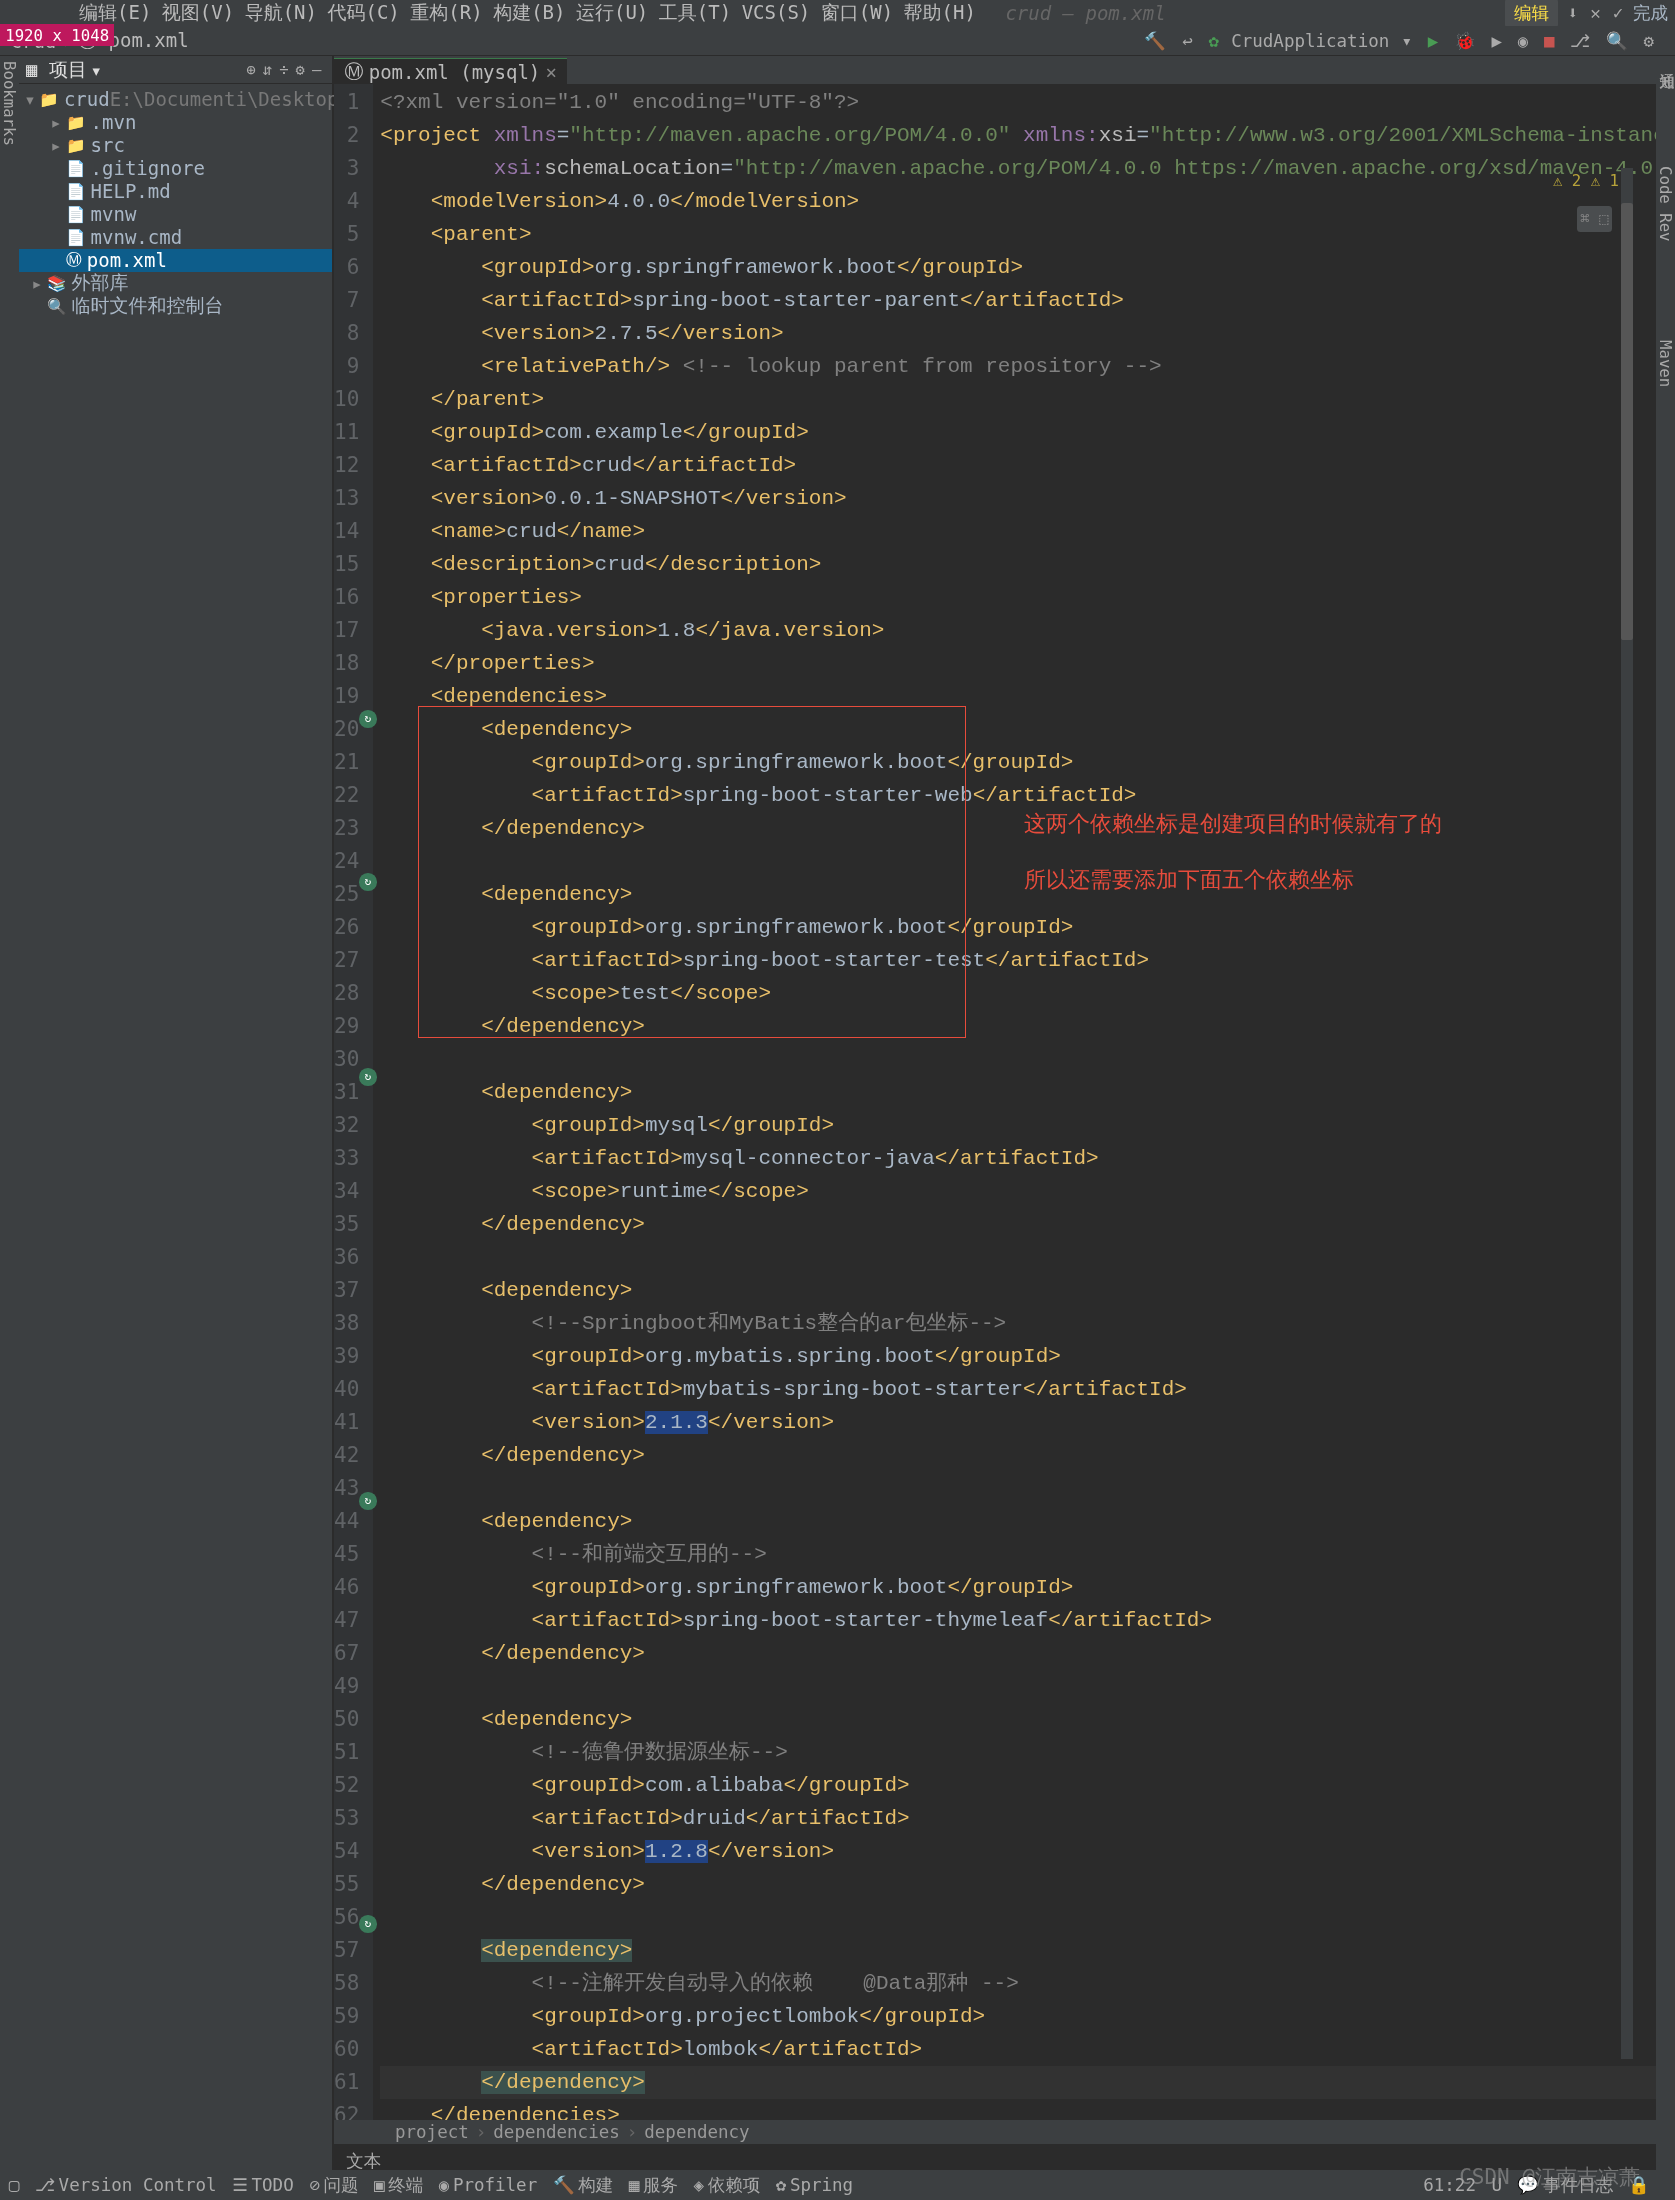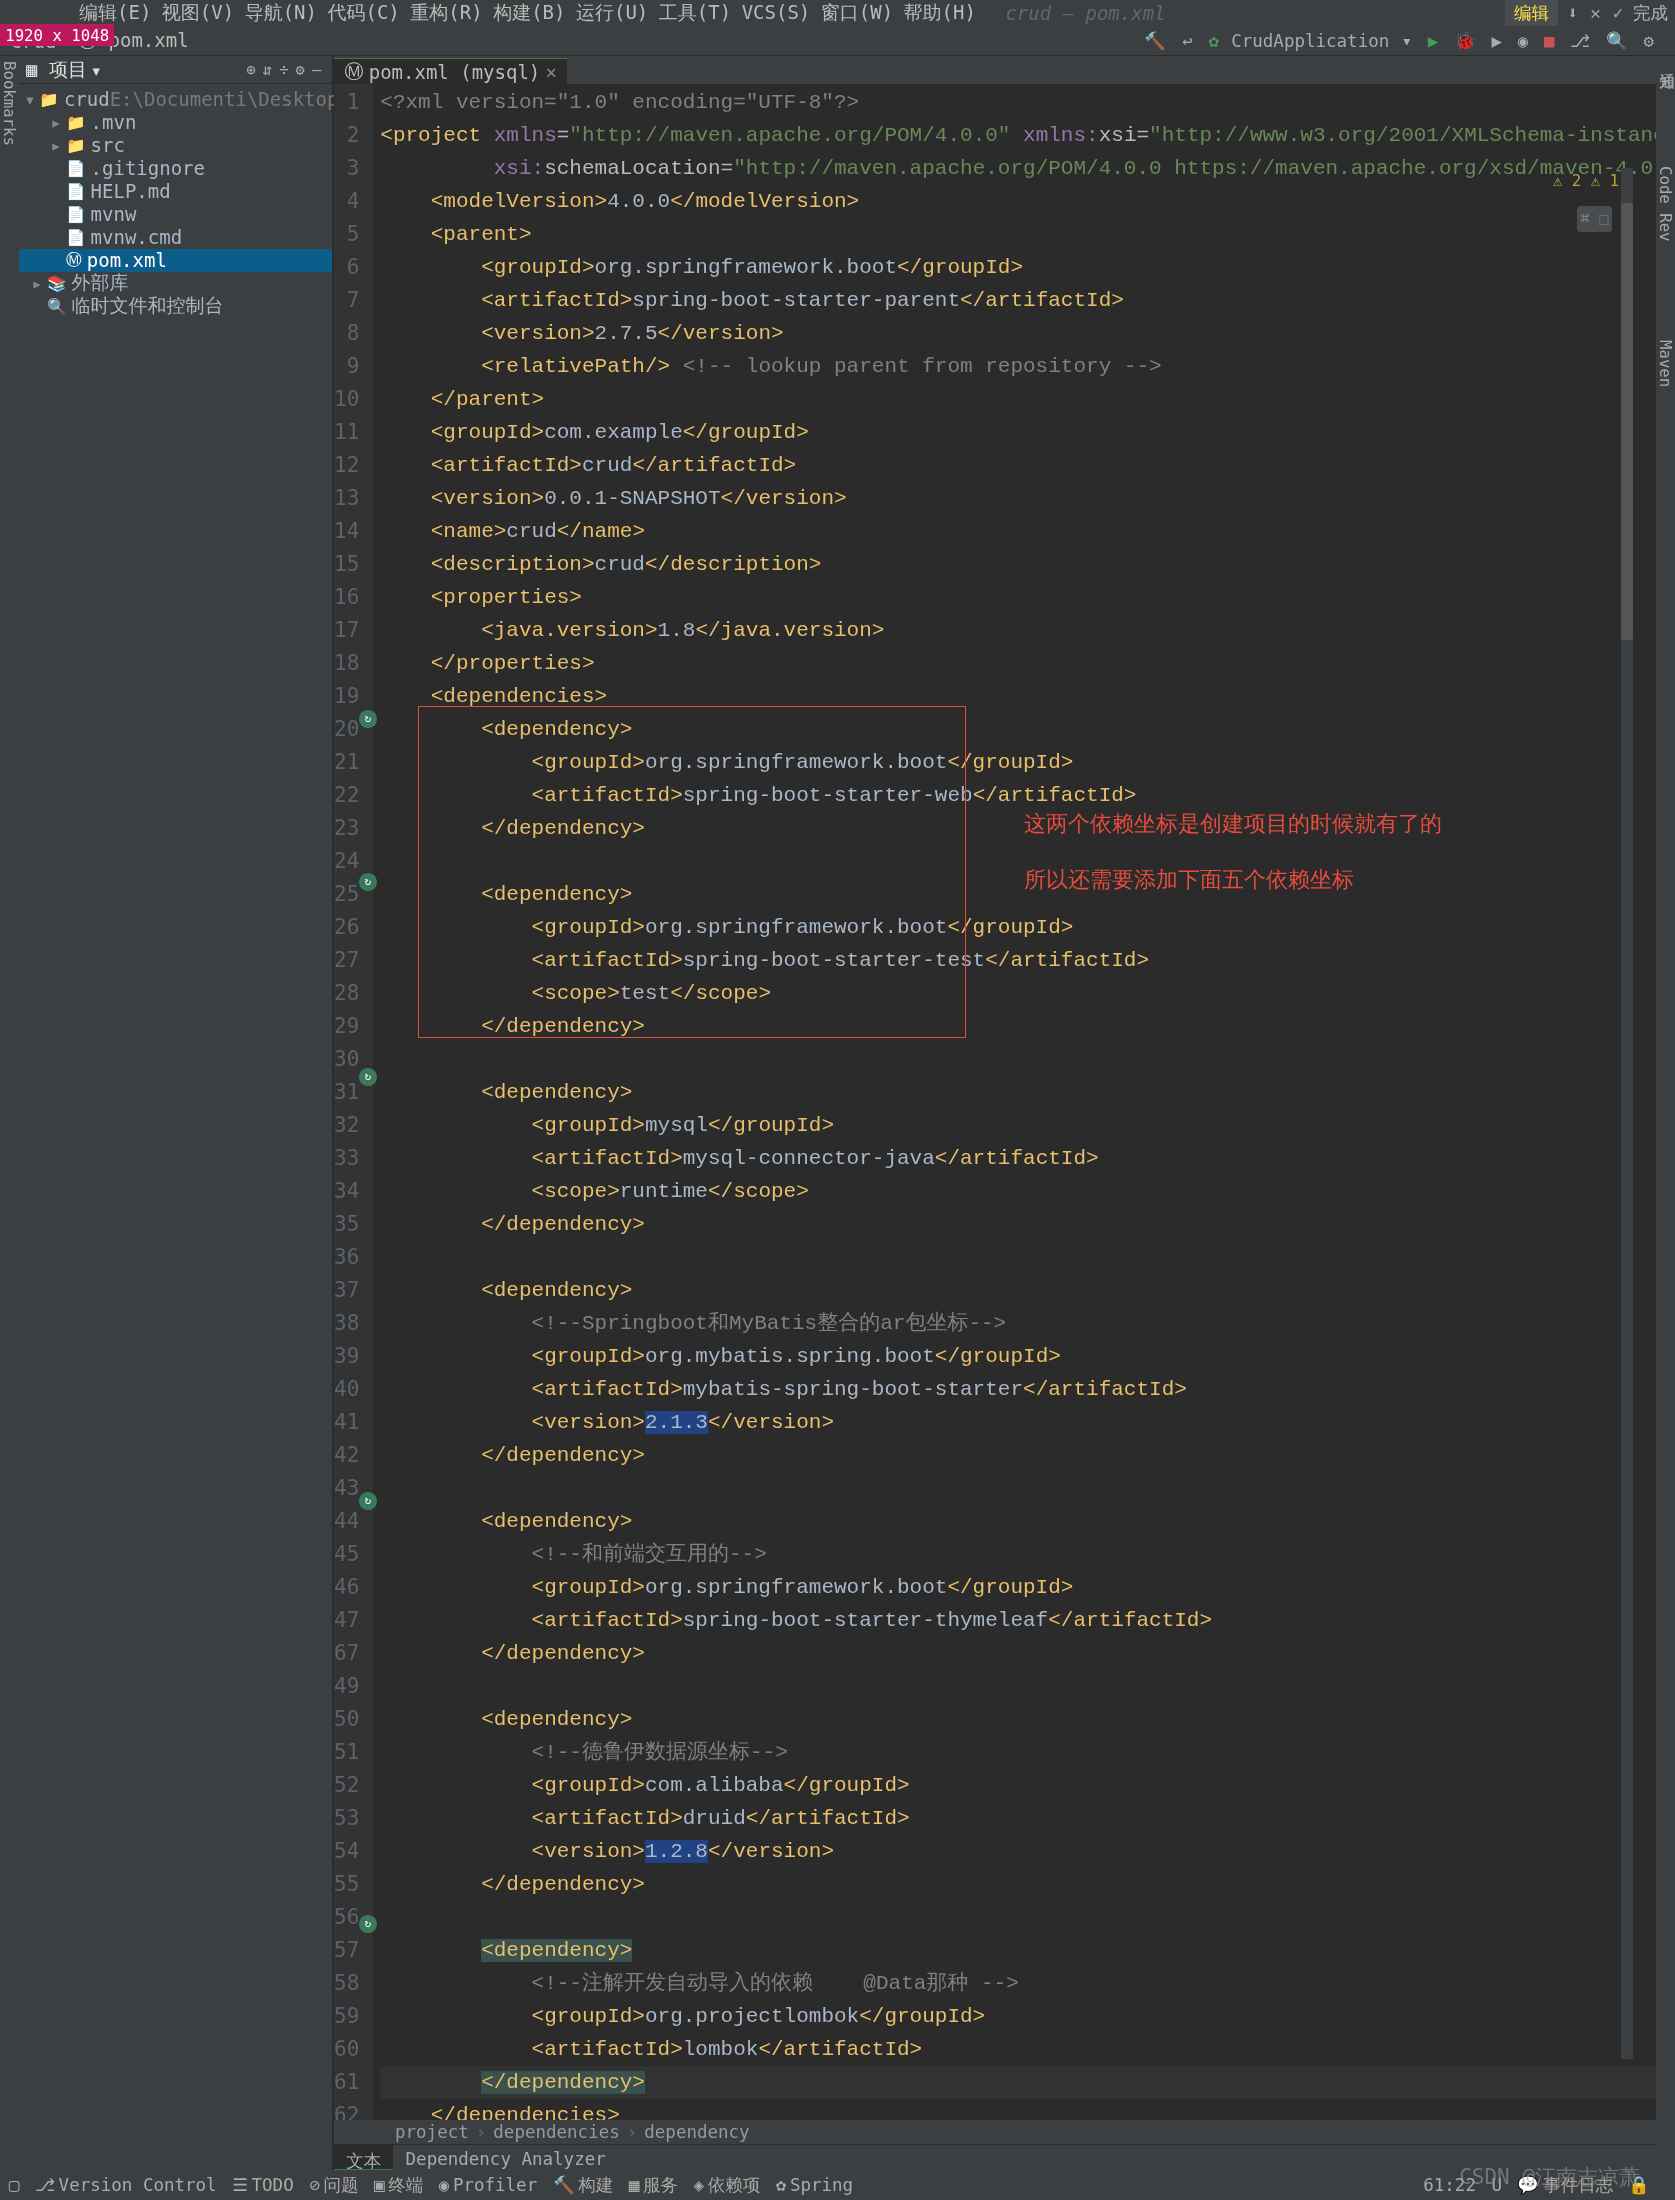--- a/index.html
+++ b/index.html
@@ -51,21 +51,21 @@
 .hlo{background:#3b514d;}
 .caret-line{background:#323232;}
 .redbox{position:absolute;border:1.7px solid #e74c3c;pointer-events:none;}
 .anno{position:absolute;color:#e74c3c;font-size:22px;font-family:"Microsoft YaHei";}
 .sb{position:absolute;right:23px;top:84px;bottom:61px;width:12.2px;background:#3c3f41;}
 .sb-thumb{position:absolute;right:0;top:35px;width:12.2px;height:437px;background:#565656;border-radius:2.6px;}
 .warn-strip{position:absolute;right:37px;top:87px;font-size:15.7px;color:#b7a33a;text-align:center;}
 .rside-ico{position:absolute;right:44px;top:122px;width:35px;height:26px;background:#4a4d4f;border-radius:3.5px;text-align:center;line-height:26px;font-size:15.7px;color:#888;}
 .crumb{height:24.5px;background:#3c3f41;font-size:17.5px;color:#999;display:flex;align-items:center;padding-left:61px;}
 .crumb .sep{margin:0 7px;color:#666;}
-.btabs{height:26px;background:#3c3f41;display:flex;font-size:17.5px;border-top:0.9px solid #2b2b2b;}
+.btabs{height:26px;background:#3c3f41;display:flex;font-size:17.5px;border-top:0.9px solid #2b2b2b;flex-direction:column;}
 .btab{padding:3.5px 12.2px;color:#aaa;cursor:pointer;}
 .btab.active{background:#2b2b2b;border-bottom:1.7px solid #3a7a4a;}
 .status{position:absolute;bottom:0;left:0;right:0;height:30px;background:#3c3f41;display:flex;align-items:center;font-size:17.5px;color:#aaa;padding:0 8.7px;}
 .status .sitem{margin-right:15.7px;display:flex;align-items:center;gap:3.5px;}
 .status .filler{flex:1;}
 .watermark{position:absolute;bottom:8.7px;right:35px;color:#999;font-size:21px;opacity:.6;}
 </style>
 </head>
 <body>
 

